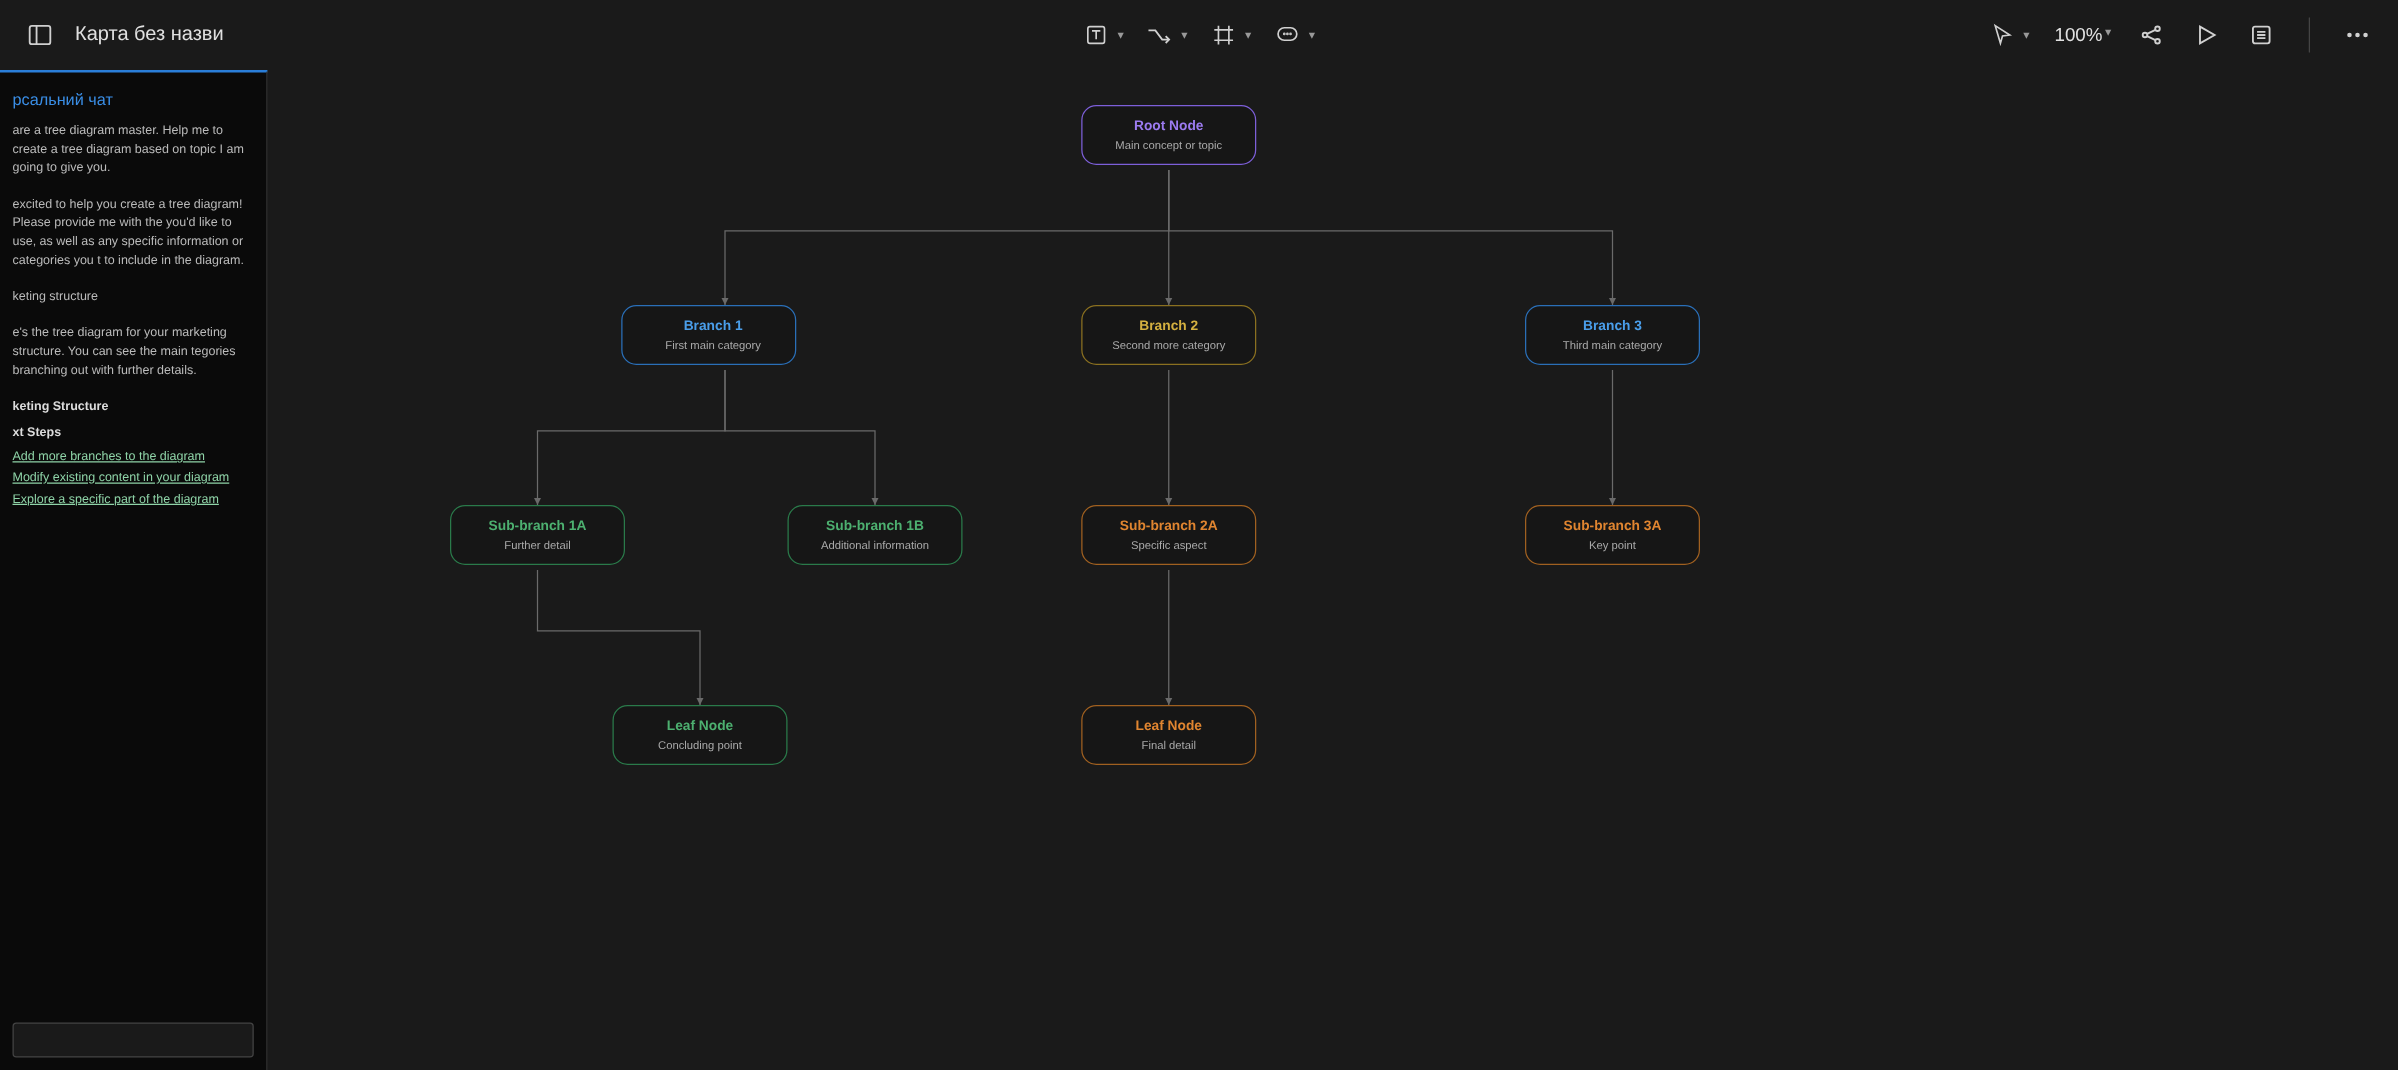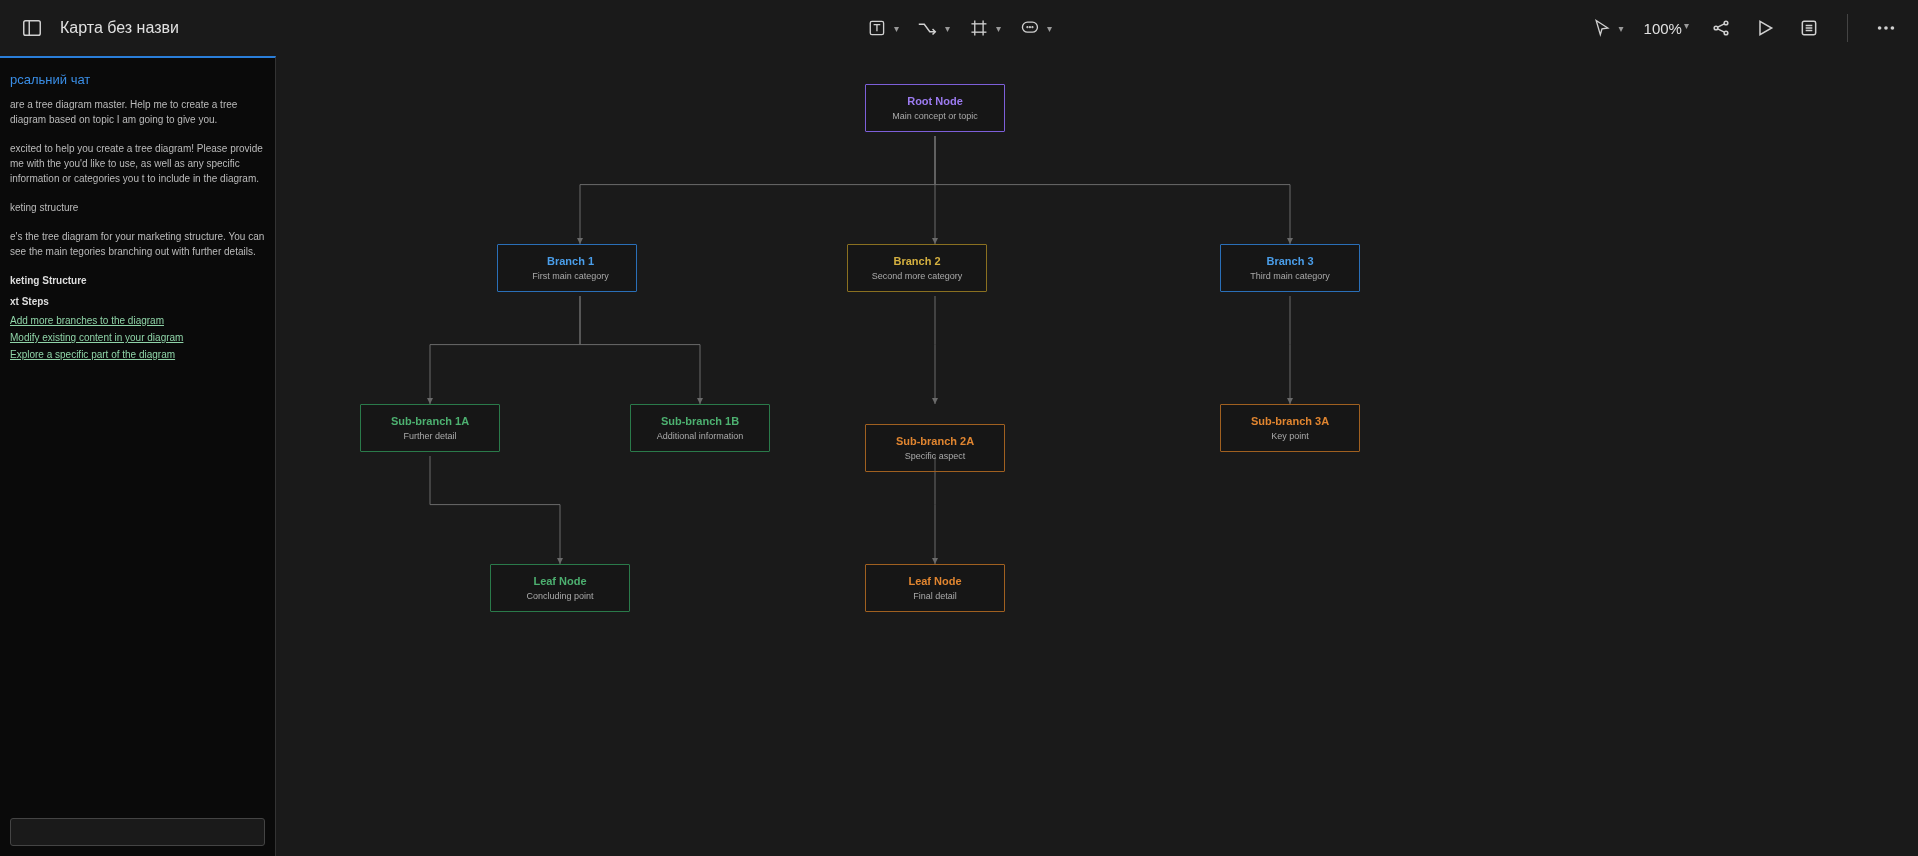--- a/index.html
+++ b/index.html
@@ -15,32 +15,32 @@
   .tool-group { display: flex; align-items: center; gap: 6px; cursor: pointer; color: #d0d0d0; }
   .tool-icon { width: 22px; height: 22px; display: flex; align-items: center; justify-content: center; }
   .chev { font-size: 10px; color: #999; }
   
   .topbar-right { margin-left: auto; display: flex; align-items: center; gap: 20px; }
   .zoom { font-size: 15px; color: #e0e0e0; display: flex; gap: 2px; }
   .icon-btn { width: 24px; height: 24px; display: flex; align-items: center; justify-content: center; cursor: pointer; color: #d0d0d0; }
   .vdiv { width: 1px; height: 28px; background: #444; margin: 0 6px; }
   
   
-  .chat-panel { position: absolute; left: 0; top: 56px; bottom: 0; width: 276px; background: #0a0a0a; border-right: 1px solid #333; border-top: 2px solid #2a7ed9; display: flex; flex-direction: column; z-index: 5; overflow: hidden; }
+  .chat-panel { position: absolute; left: 0; top: 56px; bottom: 0; width: 214px; background: #0a0a0a; border-right: 1px solid #333; border-top: 2px solid #2a7ed9; display: flex; flex-direction: column; z-index: 5; overflow: hidden; }
   .chat-title { color: #3a8ee6; font-size: 13px; padding: 14px 10px 10px 10px; }
   .chat-body { flex: 1; overflow-y: auto; padding: 0 10px; font-size: 10px; line-height: 1.5; color: #bbb; }
   .chat-msg { margin-bottom: 14px; }
   .chat-heading { color: #ddd; font-weight: bold; margin: 6px 0 4px 0; font-size: 10px; }
   .chat-link { color: #8fd4a8; text-decoration: underline; display: block; margin: 2px 0; cursor: pointer; }
   .chat-input-wrap { padding: 10px; }
   .chat-input { width: 100%; height: 28px; background: #1a1a1a; border: 1px solid #444; border-radius: 3px; color: #e0e0e0; padding: 0 8px; font-size: 11px; }
   
   
   .canvas { position: absolute; left: 0; top: 56px; right: 0; bottom: 0; overflow: hidden; }
-  .node { position: absolute; width: 140px; padding: 10px 8px; border: 1px solid; border-radius: 1px; text-align: center; background: rgba(0,0,0,0.15); cursor: pointer; }
+  .node { position: absolute; width: 140px; padding: 10px 8px; border: 1px solid; border-radius: 12px; text-align: center; background: rgba(0,0,0,0.15); cursor: pointer; }
   .node-title { font-size: 11px; font-weight: bold; margin-bottom: 4px; }
   .node-sub { font-size: 9px; color: #aaa; }
   
   .node.purple { border-color: #7d5fd9; } .node.purple .node-title { color: #9c7bf0; }
   .node.blue { border-color: #2a6fb8; } .node.blue .node-title { color: #4a9eea; }
   .node.yellow { border-color: #8a7020; } .node.yellow .node-title { color: #d4b040; }
   .node.green { border-color: #2a7a4a; } .node.green .node-title { color: #4db070; }
   .node.orange { border-color: #a06020; } .node.orange .node-title { color: #e08530; }
   
   svg.connectors { position: absolute; left: 0; top: 0; width: 100%; height: 100%; pointer-events: none; }
@@ -187,37 +187,37 @@
     </svg>
   <div id="nodes-layer">
       <div class="node purple" style="left: 865px; top: 28px;">
         <div class="node-title">Root Node</div>
         <div class="node-sub">Main concept or topic</div>
       </div>
       <div class="node blue" style="left: 497px; top: 188px; padding-left: 15px;">
         <div class="node-title">Branch 1</div>
         <div class="node-sub">First main category</div>
       </div>
-      <div class="node yellow" style="left: 847px; top: 188px;">
+      <div class="node yellow" style="left: 865px; top: 188px;">
         <div class="node-title">Branch 2</div>
         <div class="node-sub">Second more category</div>
       </div>
       <div class="node blue" style="left: 1220px; top: 188px;">
         <div class="node-title">Branch 3</div>
         <div class="node-sub">Third main category</div>
       </div>
       <div class="node green" style="left: 360px; top: 348px;">
         <div class="node-title">Sub-branch 1A</div>
         <div class="node-sub">Further detail</div>
       </div>
       <div class="node green" style="left: 630px; top: 348px;">
         <div class="node-title">Sub-branch 1B</div>
         <div class="node-sub">Additional information</div>
       </div>
-      <div class="node orange" style="left: 865px; top: 368px;">
+      <div class="node orange" style="left: 865px; top: 348px;">
         <div class="node-title">Sub-branch 2A</div>
         <div class="node-sub">Specific aspect</div>
       </div>
       <div class="node orange" style="left: 1220px; top: 348px;">
         <div class="node-title">Sub-branch 3A</div>
         <div class="node-sub">Key point</div>
       </div>
       <div class="node green" style="left: 490px; top: 508px;">
         <div class="node-title">Leaf Node</div>
         <div class="node-sub">Concluding point</div>

